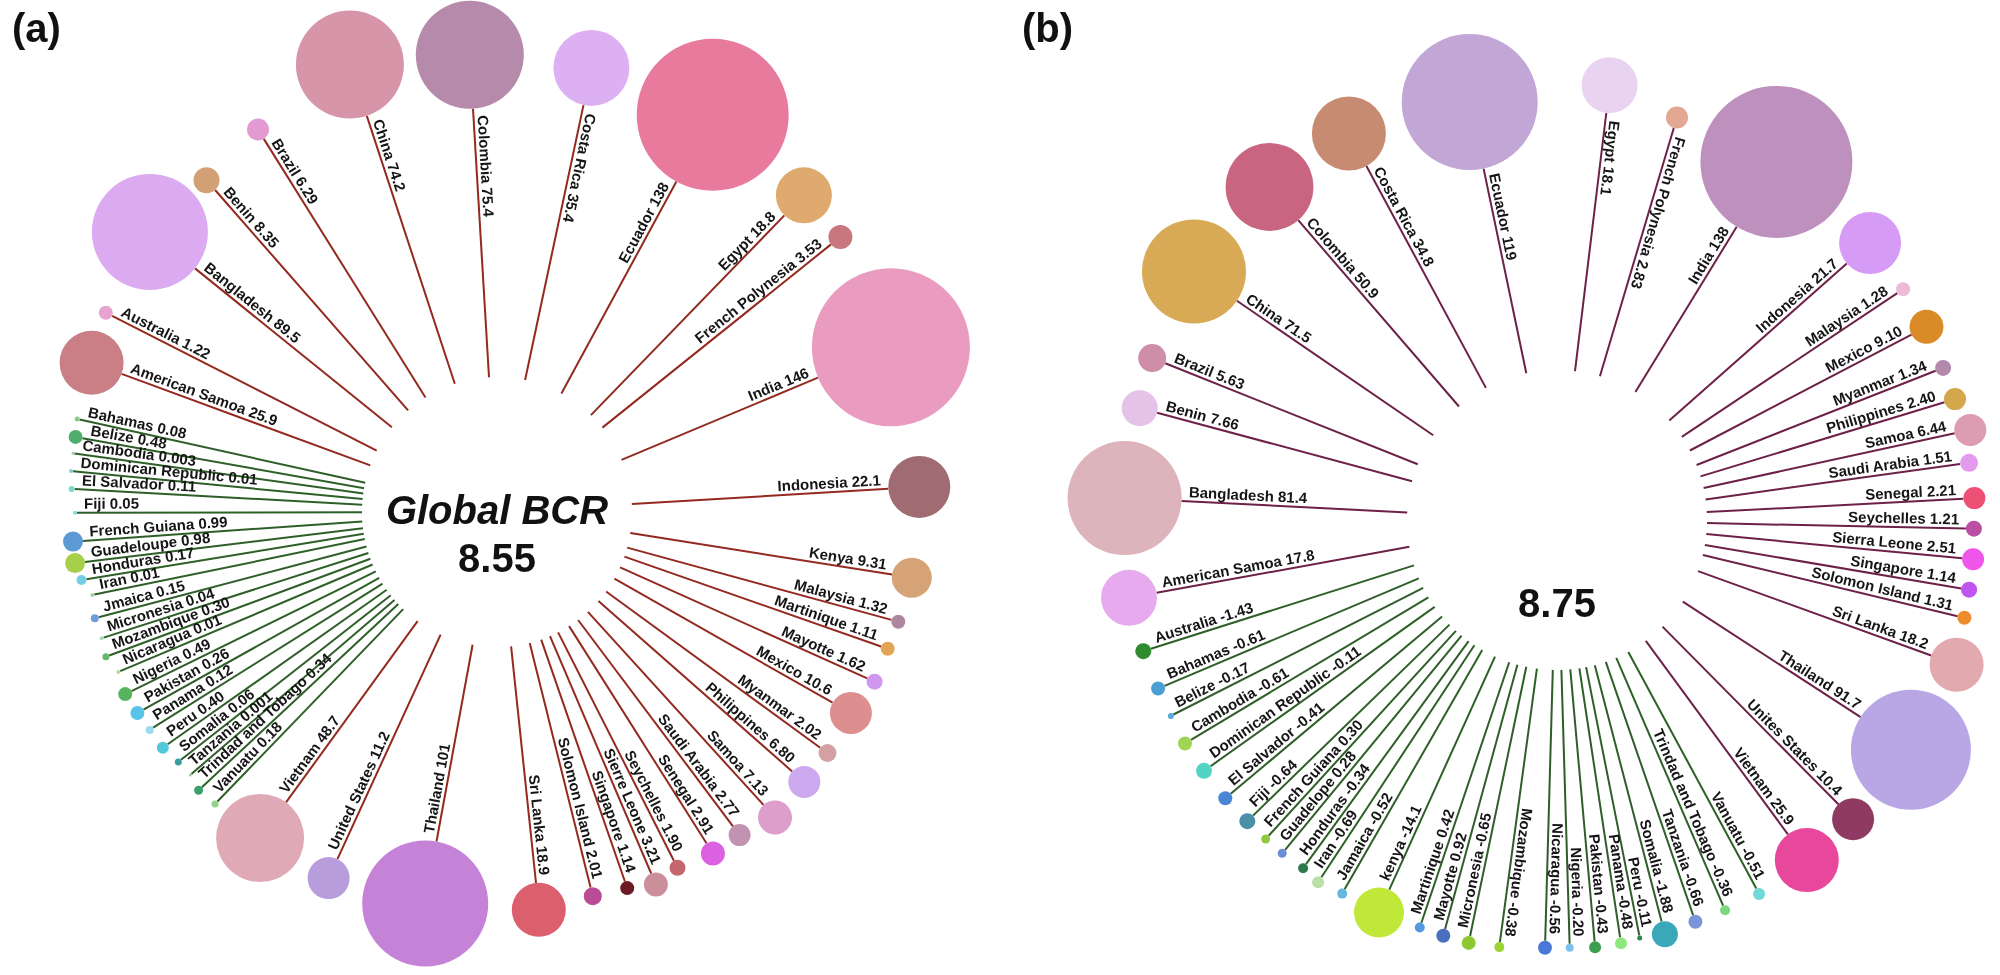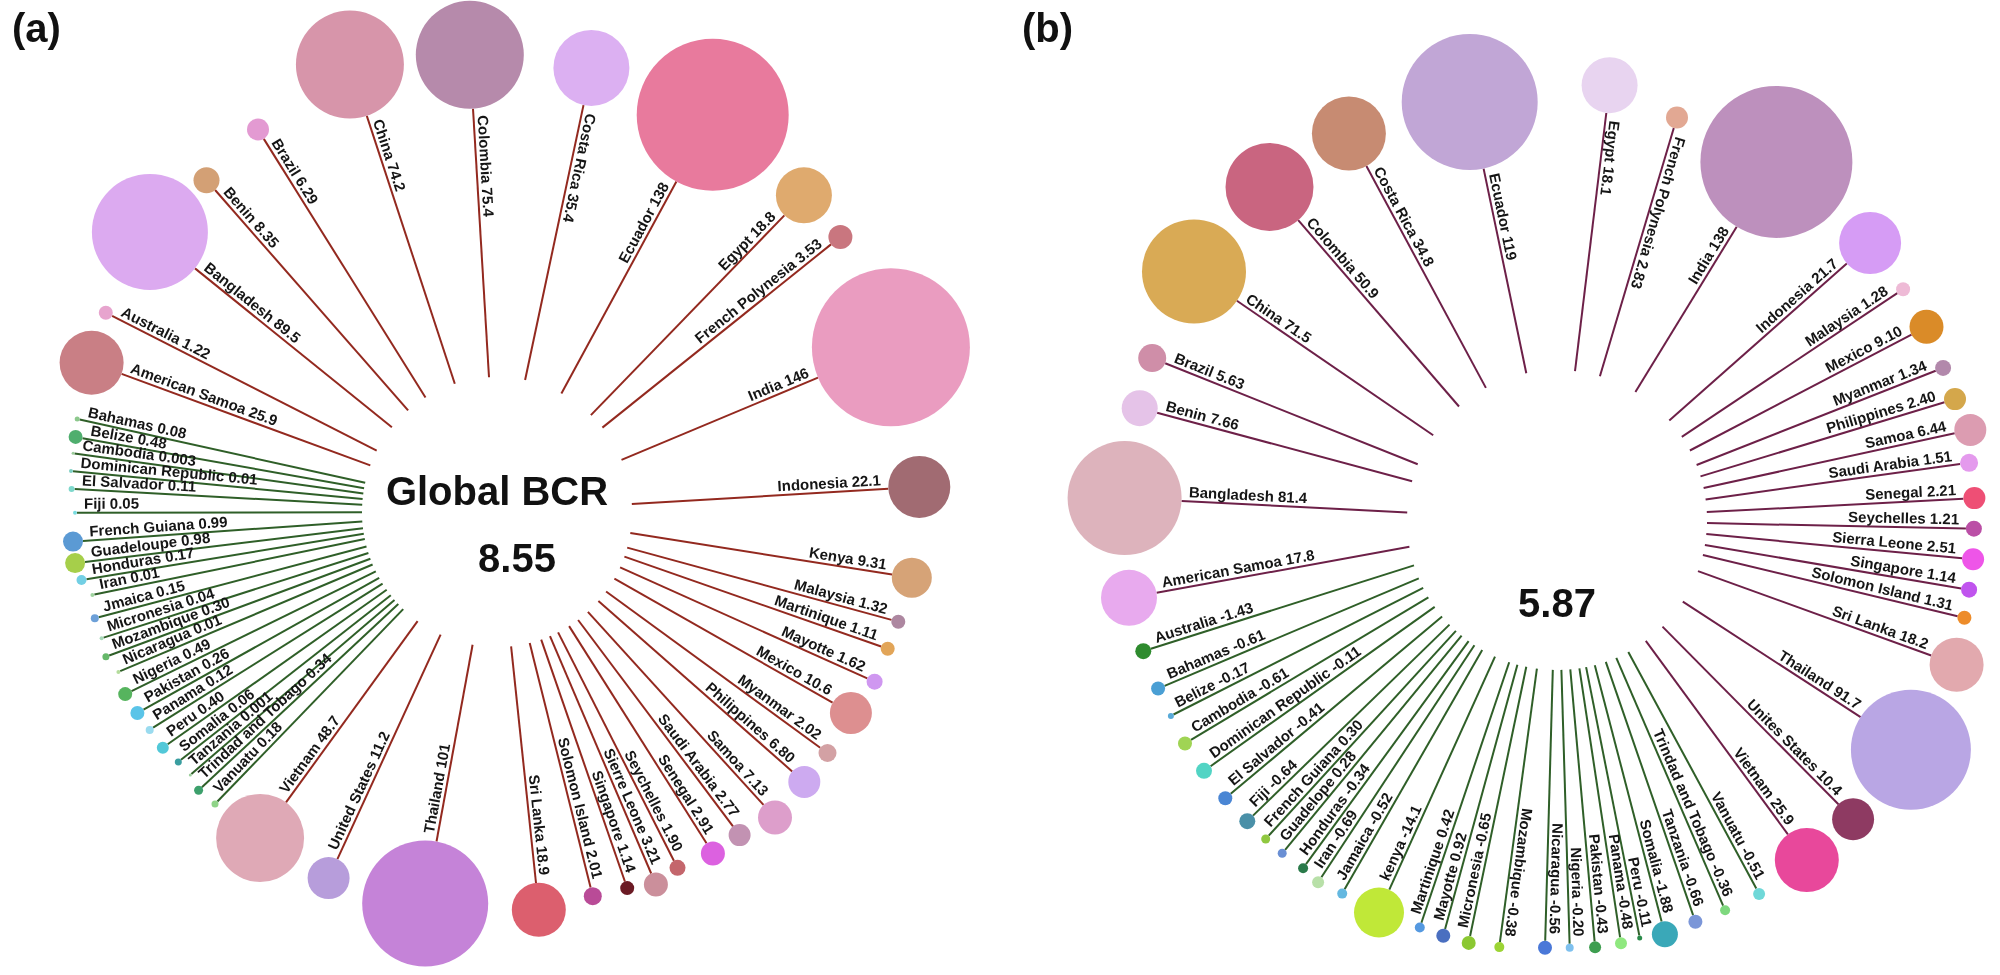--- a/index.html
+++ b/index.html
@@ -348,17 +348,17 @@
         <text x="1171.7" y="365.9" dy="-4" text-anchor="start" transform="rotate(21.8 1171.7 365.9)">Brazil 5.63</text>
         <text x="1163.9" y="414.7" dy="-4" text-anchor="start" transform="rotate(15.0 1163.9 414.7)">Benin 7.66</text>
         <text x="1188.5" y="501.3" dy="-4" text-anchor="start" transform="rotate(2.9 1188.5 501.3)">Bangladesh 81.4</text>
         <text x="1163.4" y="591.5" dy="-4" text-anchor="start" transform="rotate(-10.3 1163.4 591.5)">American Samoa 17.8</text>
       </g>
     </svg>
 
   <div class="corner-label" style="left:12px;">(a)</div>
   <div class="corner-label" style="left:1022px;">(b)</div>
 
-  <div class="center-title" style="left:497px;top:469px;">Global BCR</div>
-  <div class="center-value" style="left:497px;top:536px;margin-left:20px;">8.55</div>
-
-  <div class="center-value" style="left:1557px;top:581px;">5.87</div>
+  <div class="center-title" style="left:497px;top:488px;font-style:italic;">Global BCR</div>
+  <div class="center-value" style="left:497px;top:536px;">8.55</div>
+
+  <div class="center-value" style="left:1557px;top:581px;">8.75</div>
 </div>
 
 </body></html>

